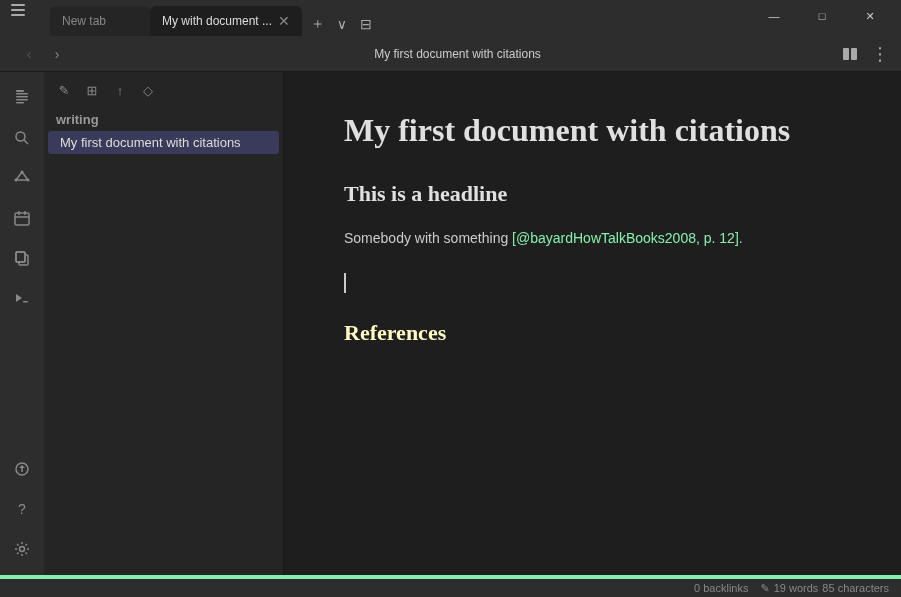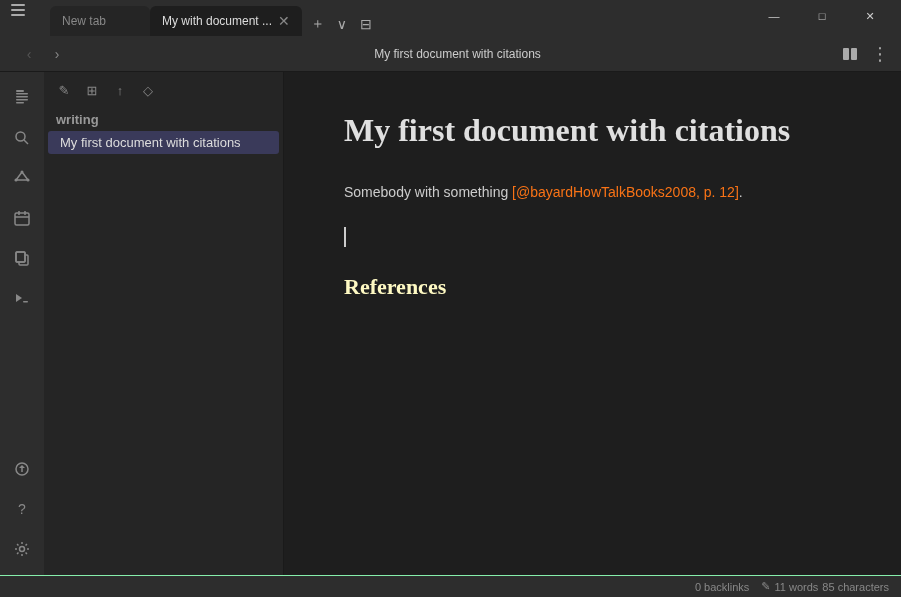--- a/index.html
+++ b/index.html
@@ -226,21 +226,21 @@
       margin-bottom: 20px;
       font-family: Georgia, serif;
     }
     .doc-text {
       font-size: 14px;
       color: #ccc;
       line-height: 1.6;
       margin-bottom: 16px;
     }
     .citation {
-      color: #f97316;
+      color: #86efac;
       cursor: pointer;
     }
     .cursor-line {
       width: 2px;
       height: 20px;
       background: #ccc;
       display: inline-block;
       margin: 8px 0 16px 0;
       animation: blink 1s step-end infinite;
     }
@@ -257,21 +257,21 @@
     .statusbar {
       height: 22px;
       background: #2d2d2d;
       display: flex;
       align-items: center;
       justify-content: flex-end;
       padding: 0 12px;
       gap: 12px;
       font-size: 11px;
       color: #888;
-      border-top: 1px solid #86efac;
+      border-top: 4px solid #86efac;
       flex-shrink: 0;
     }
     .status-item {
       display: flex;
       align-items: center;
       gap: 4px;
     }
 
     .nav-buttons {
       display: flex;
@@ -417,33 +417,34 @@
       <div class="sidebar-toolbar-btn">◇</div>
     </div>
     <div class="sidebar-section-label">writing</div>
     <div class="sidebar-item active">
       <span>My first document with citations</span>
     </div>
   </div>
 
   <div class="content">
     <div class="doc-title">My first document with citations</div>
+    <div class="doc-headline">This is a headline</div>
     <div class="doc-text">
       <span>Somebody with something </span><span class="citation">[@bayardHowTalkBooks2008, p. 12]</span><span>.</span>
     </div>
     <div>
       <span class="cursor-line"></span>
     </div>
     <div class="doc-references">References</div>
   </div>
 
 </div>
 
 <div class="statusbar">
   <div class="status-item">
     <span>0 backlinks</span>
   </div>
   <div class="status-item">
     <span>✎</span>
-    <span>11 words</span>
+    <span>19 words</span>
     <span>85 characters</span>
   </div>
 </div>
 
 </body></html>

